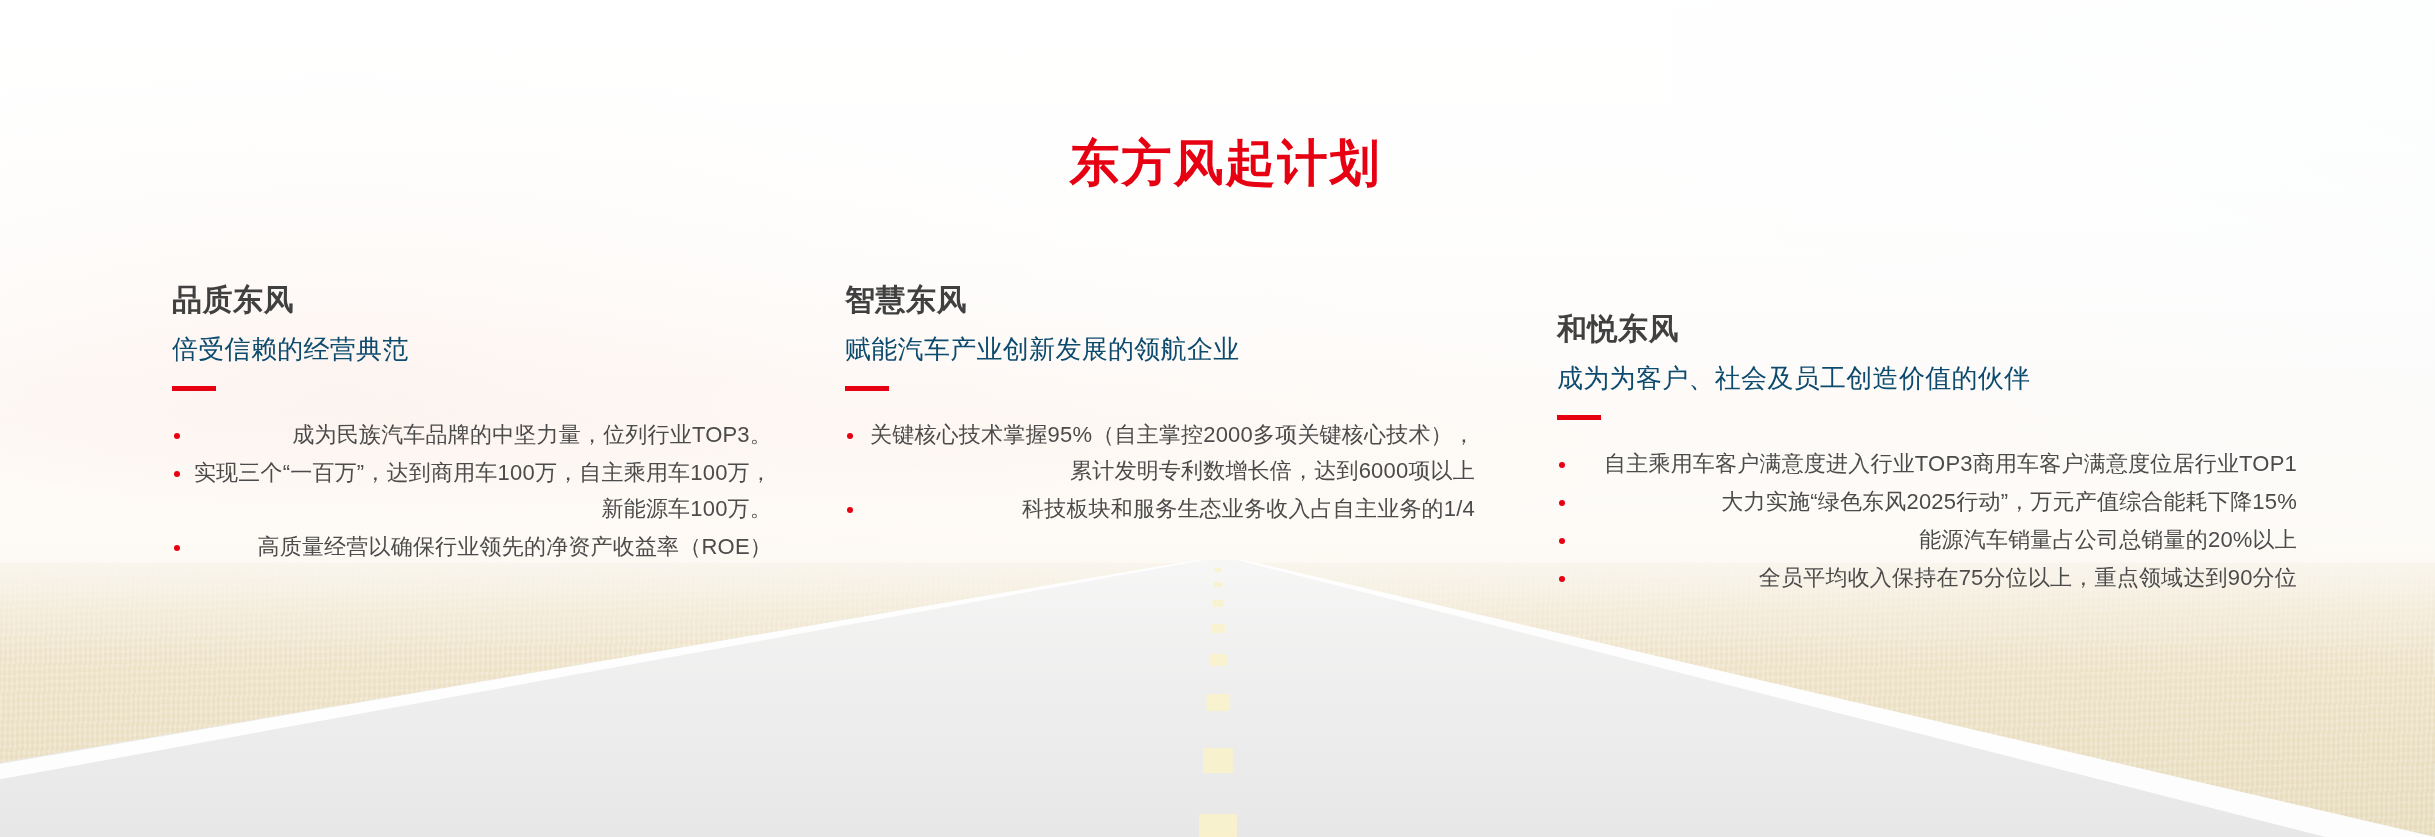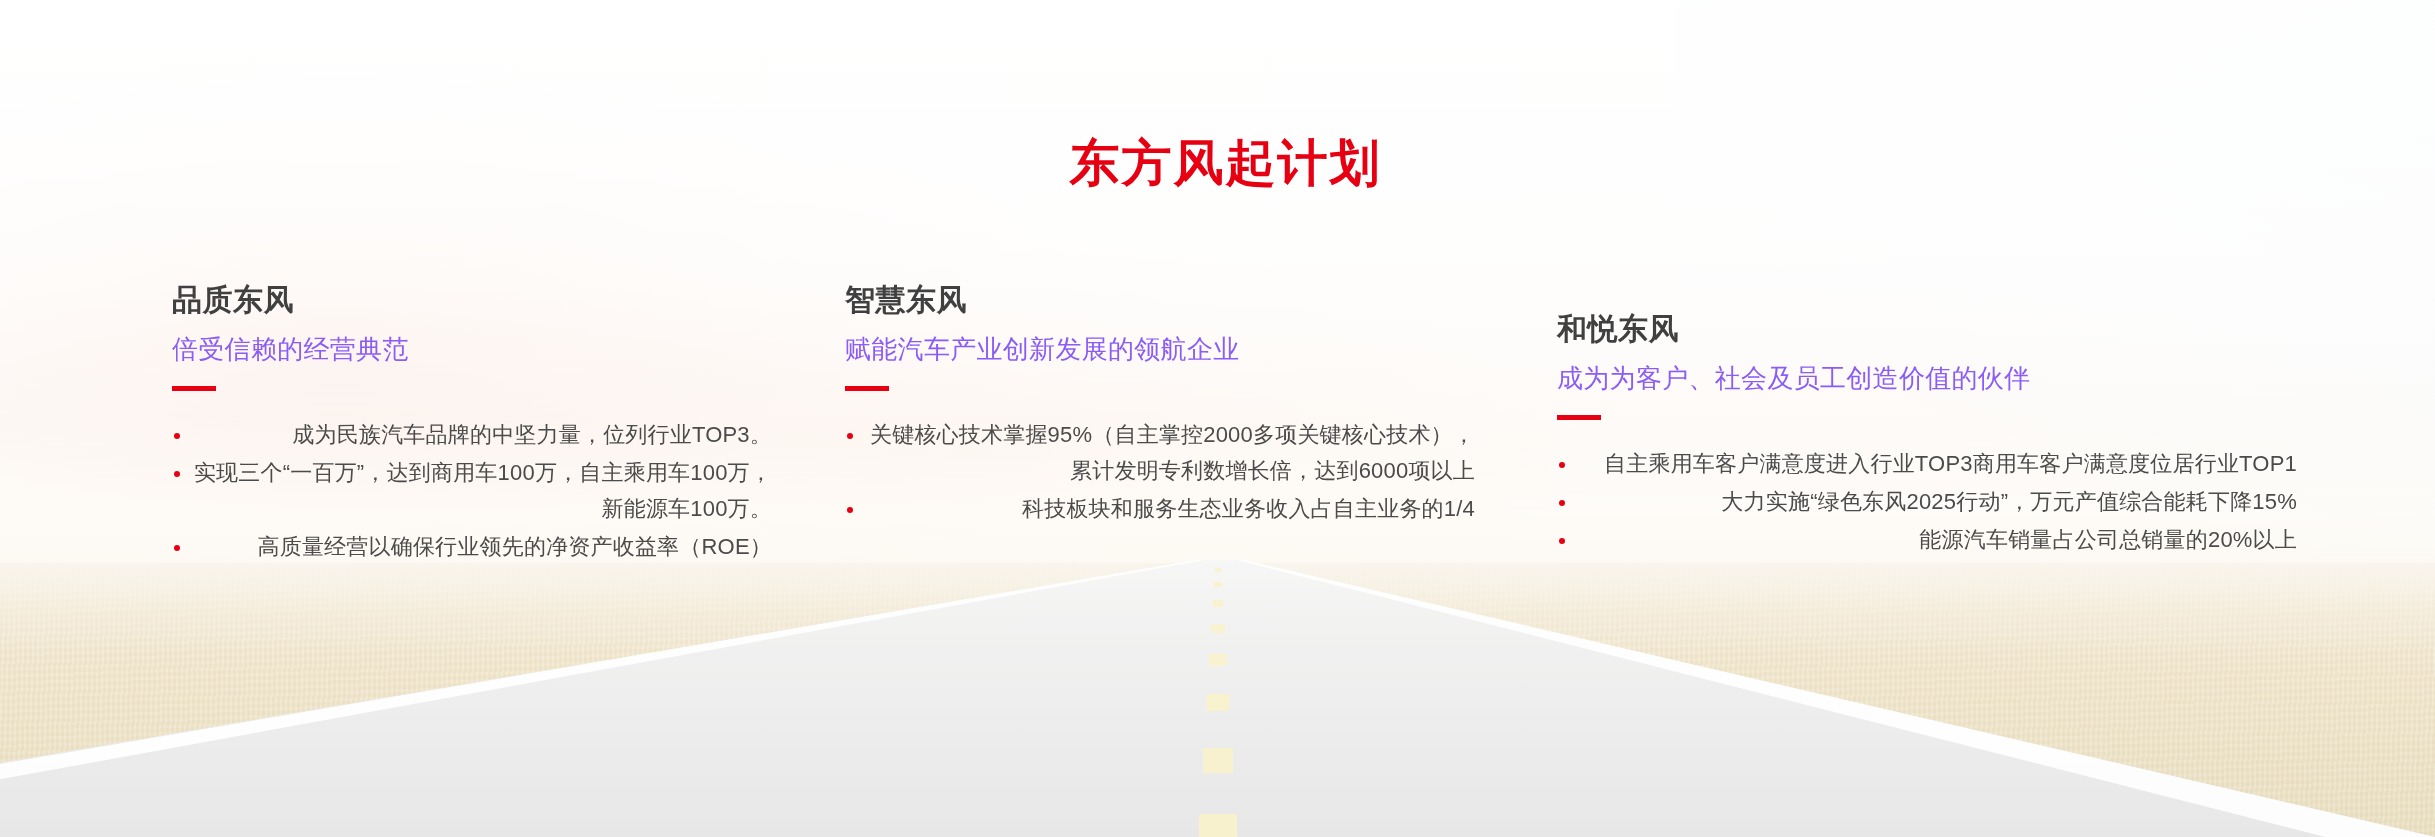--- a/index.html
+++ b/index.html
@@ -117,21 +117,21 @@
   .col-heading {
     font-size: 30px;
     font-weight: bold;
     color: #404040;
     line-height: 1.1;
     letter-spacing: 0.5px;
   }
   .col-subtitle {
     margin-top: 19px;
     font-size: 26px;
-    color: #8b5cf6;
+    color: #0c4a6e;
     line-height: 1.1;
     letter-spacing: 0.3px;
   }
   .col-rule {
     margin-top: 22px;
     width: 44px;
     height: 5px;
     background: #e60012;
   }
   .bullet-list {
@@ -217,18 +217,19 @@
       </div>
 
       <div class="column col-3">
         <div class="col-heading">和悦东风</div>
         <div class="col-subtitle">成为为客户、社会及员工创造价值的伙伴</div>
         <div class="col-rule"></div>
         <ul class="bullet-list">
           <li class="bullet-item">自主乘用车客户满意度进入行业TOP3商用车客户满意度位居行业TOP1</li>
           <li class="bullet-item">大力实施“绿色东风2025行动”，万元产值综合能耗下降15%</li>
           <li class="bullet-item">能源汽车销量占公司总销量的20%以上</li>
+          <li class="bullet-item">全员平均收入保持在75分位以上，重点领域达到90分位</li>
         </ul>
       </div>
 
     </div>
   </div>
 </div>
 
 </body></html>

